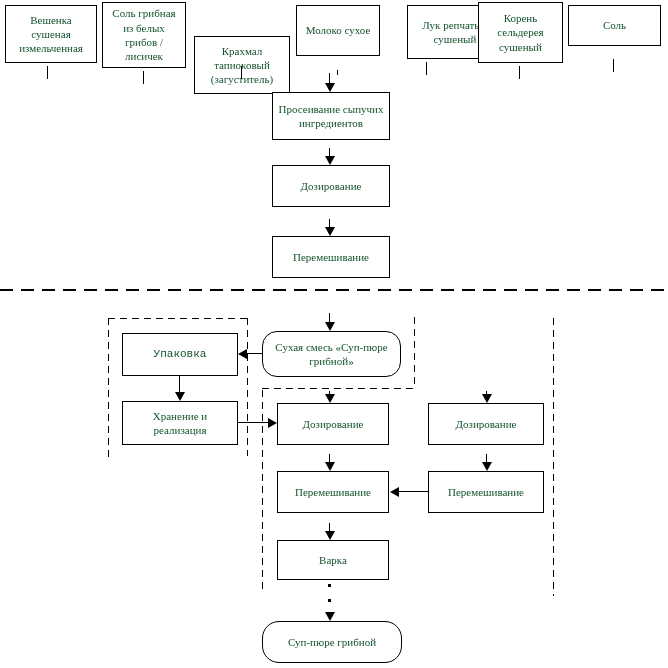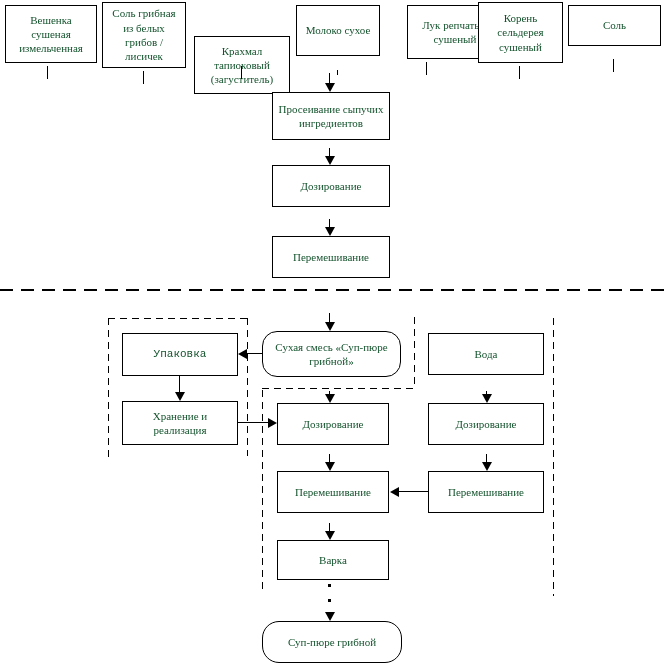--- a/index.html
+++ b/index.html
@@ -86,21 +86,20 @@
   <div class="ah-left" style="left:238px; top:349px;"></div>
   <div class="box" style="left:122px; top:333px; width:116px; height:43px;font-family:Liberation Mono, monospace;">Упаковка</div>
 
   <div class="vline" style="left:179px; top:376px; height:17px;"></div>
   <div class="ah-down" style="left:175px; top:392px;"></div>
   <div class="box" style="left:122px; top:401px; width:116px; height:44px;">Хранение и реализация</div>
 
   <div class="hline" style="left:238px; top:422px; width:30px;"></div>
   <div class="ah-left2" style="left:268px; top:418px;"></div>
 
-  <div class="box" style="left:428px; top:333px; width:116px; height:42px;">Вода</div>
 
   <div class="vline" style="left:329px; top:391px; height:4px;"></div>
   <div class="ah-down" style="left:325px; top:394px;"></div>
   <div class="box" style="left:277px; top:403px; width:112px; height:42px;">Дозирование</div>
 
   <div class="vline" style="left:486px; top:391px; height:4px;"></div>
   <div class="ah-down" style="left:482px; top:394px;"></div>
   <div class="box" style="left:428px; top:403px; width:116px; height:42px;">Дозирование</div>
 
   <div class="vline" style="left:329px; top:454px; height:9px;"></div>

